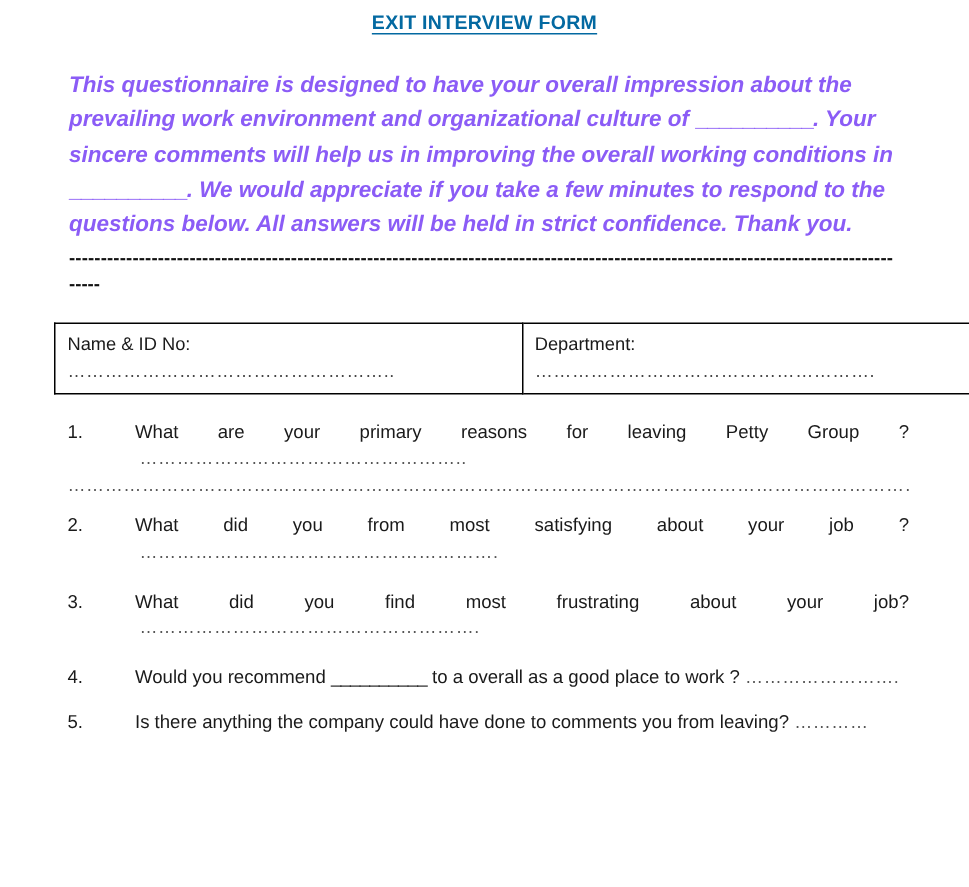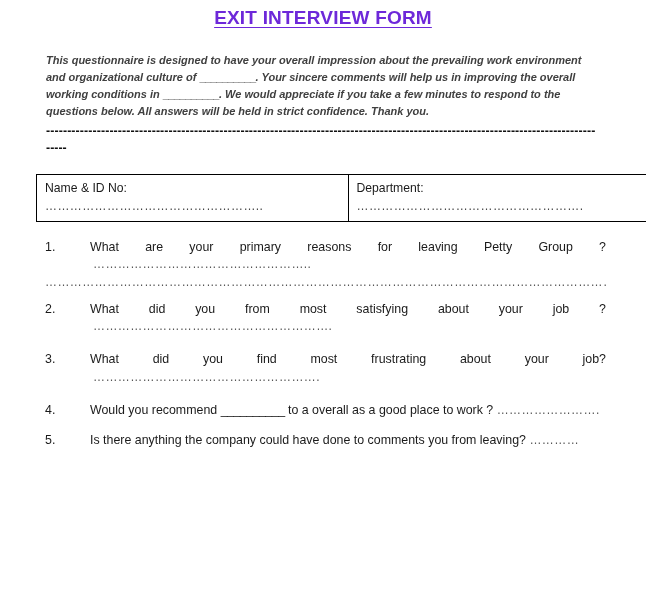--- a/index.html
+++ b/index.html
@@ -18,37 +18,37 @@
     position: relative;
     width: 646px;
     height: 591px;
     box-sizing: border-box;
   }
 
   
   .doc-title {
     text-align: center;
     font-weight: bold;
-    font-size: 19px;
+    font-size: 13px;
     letter-spacing: 0.2px;
     text-decoration: underline;
     text-underline-offset: 3px;
     margin: 7px 0 0 0;
-    color: #6d28d9;
+    color: #0369a1;
   }
 
   
   .intro {
     margin: 23px 46px 0 46px;
-    font-size: 11px;
+    font-size: 15px;
     font-weight: bold;
     font-style: italic;
     line-height: 1.55;
     text-align: left;
-    color: #404040;
+    color: #8b5cf6;
   }
   .blank {
     font-style: normal;
     letter-spacing: -0.5px;
   }
 
   
   .sep {
     margin: 4px 46px 0 46px;
     font-size: 12.4px;

